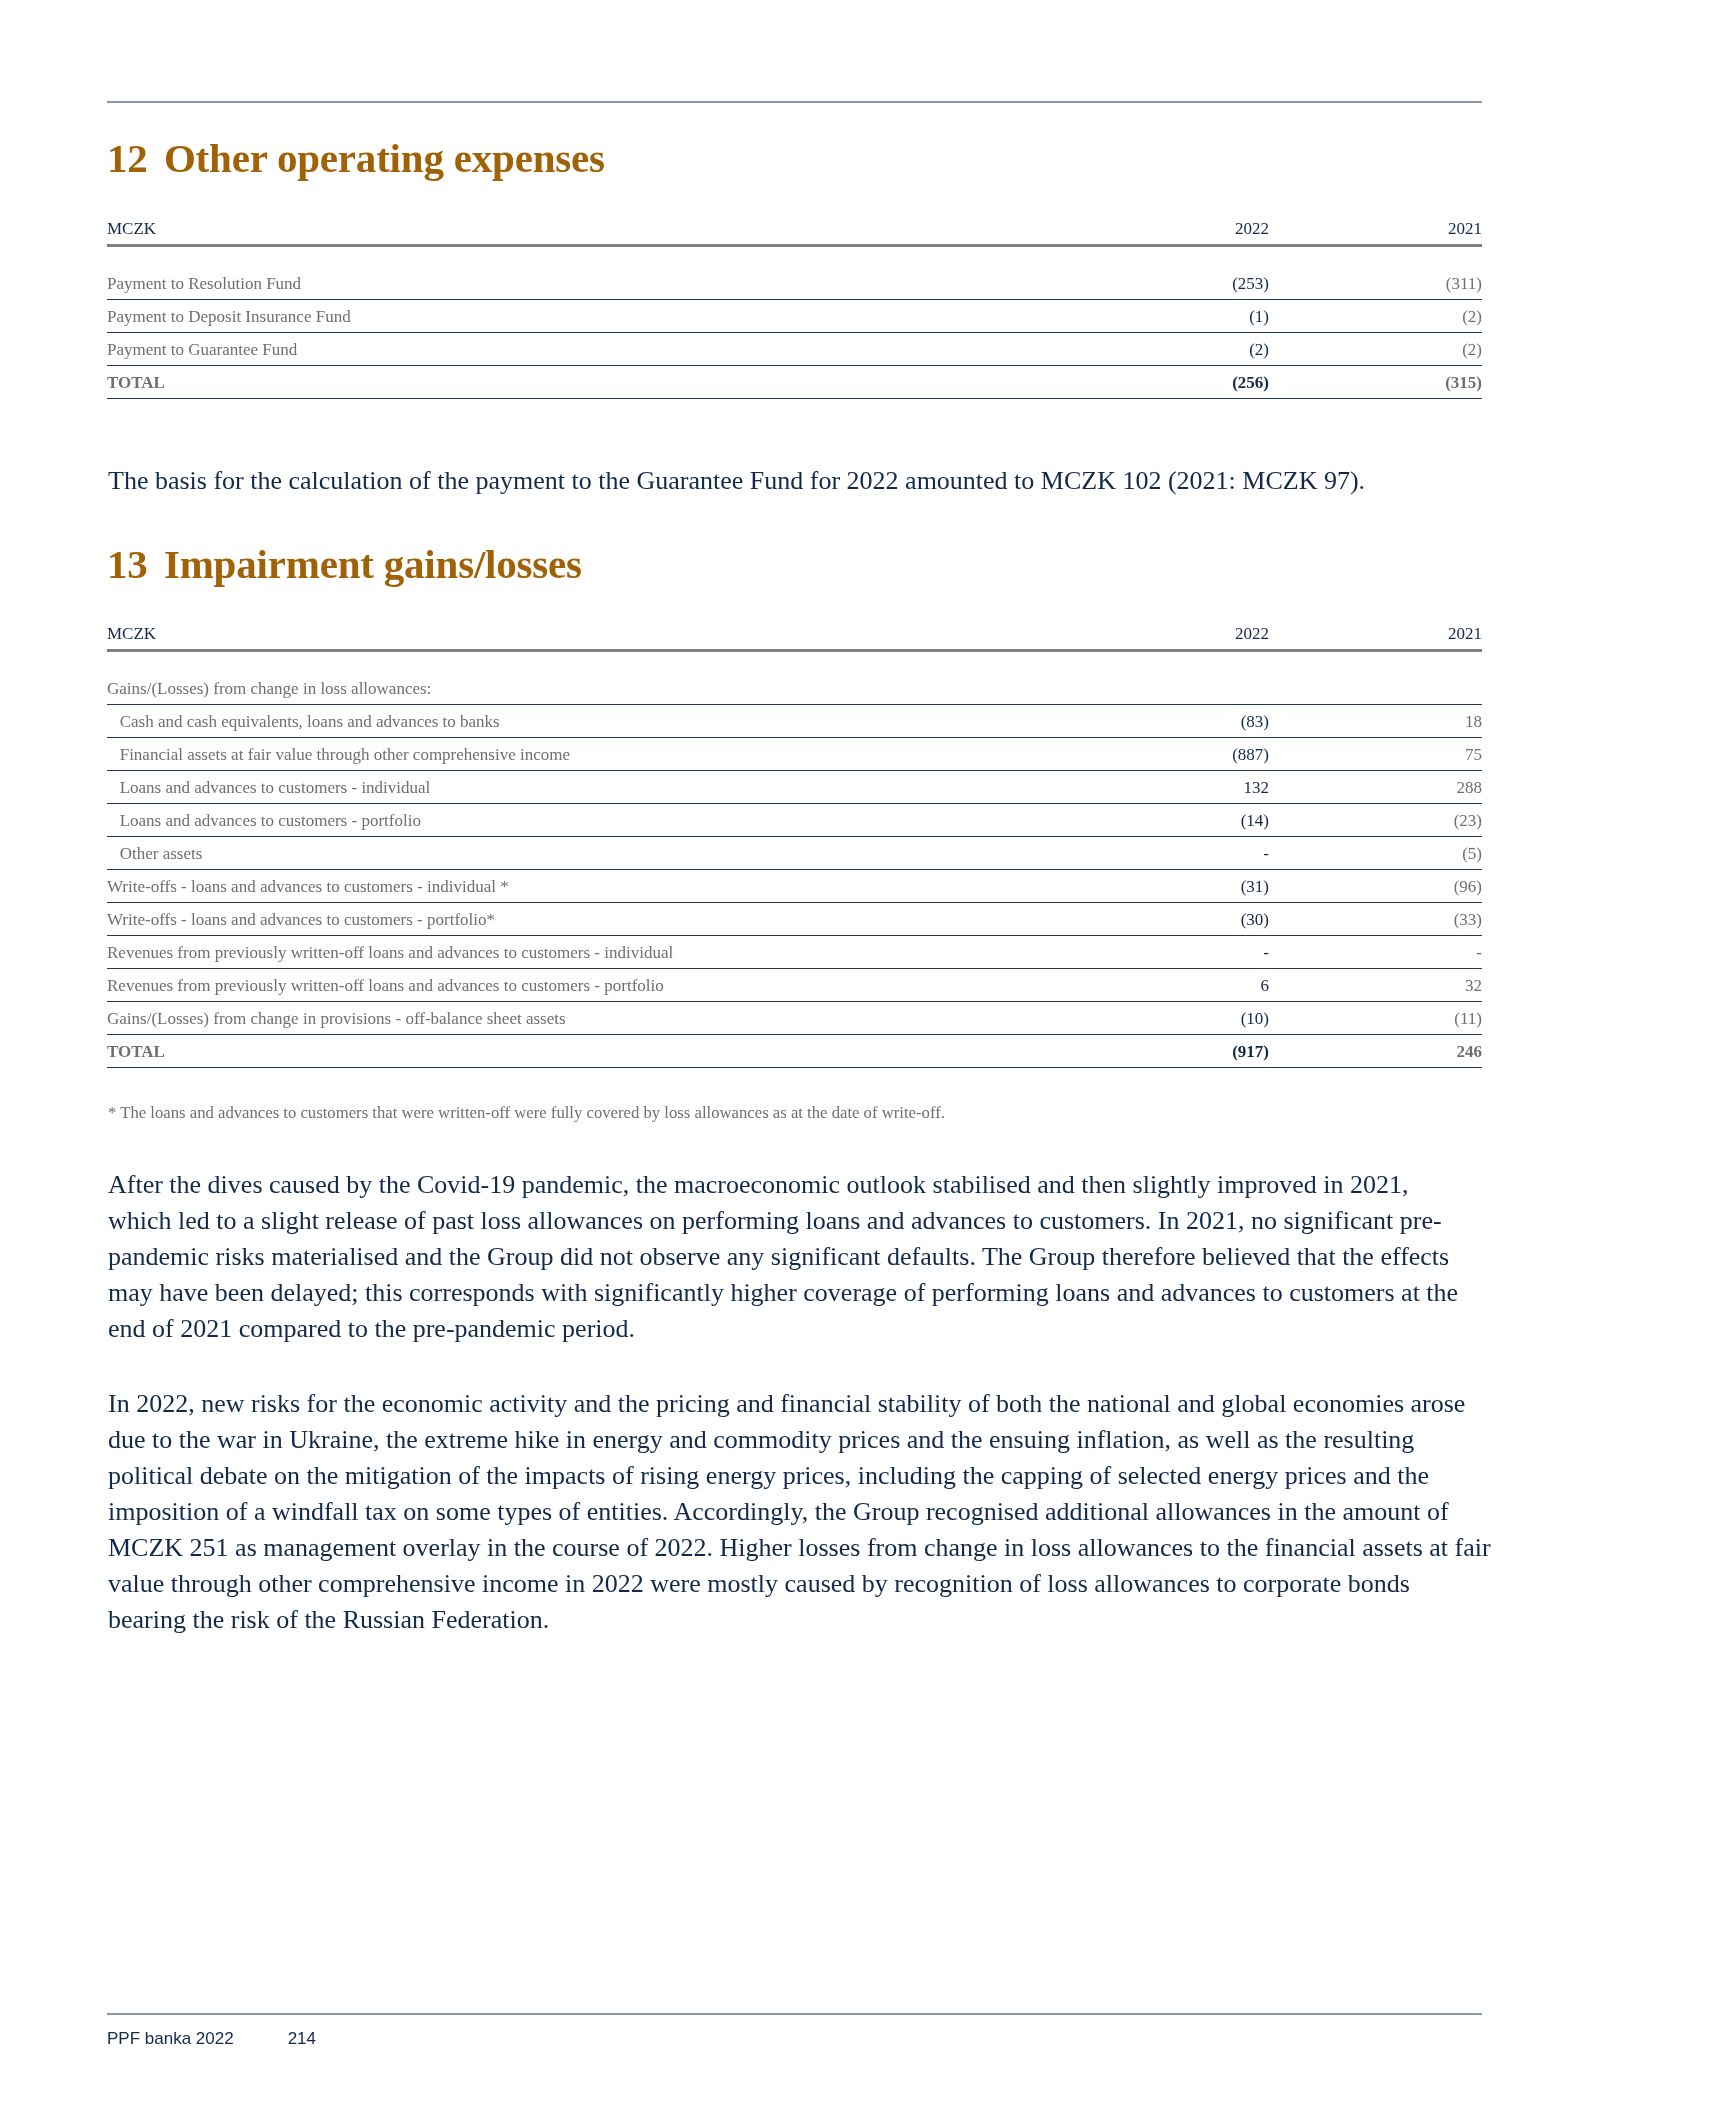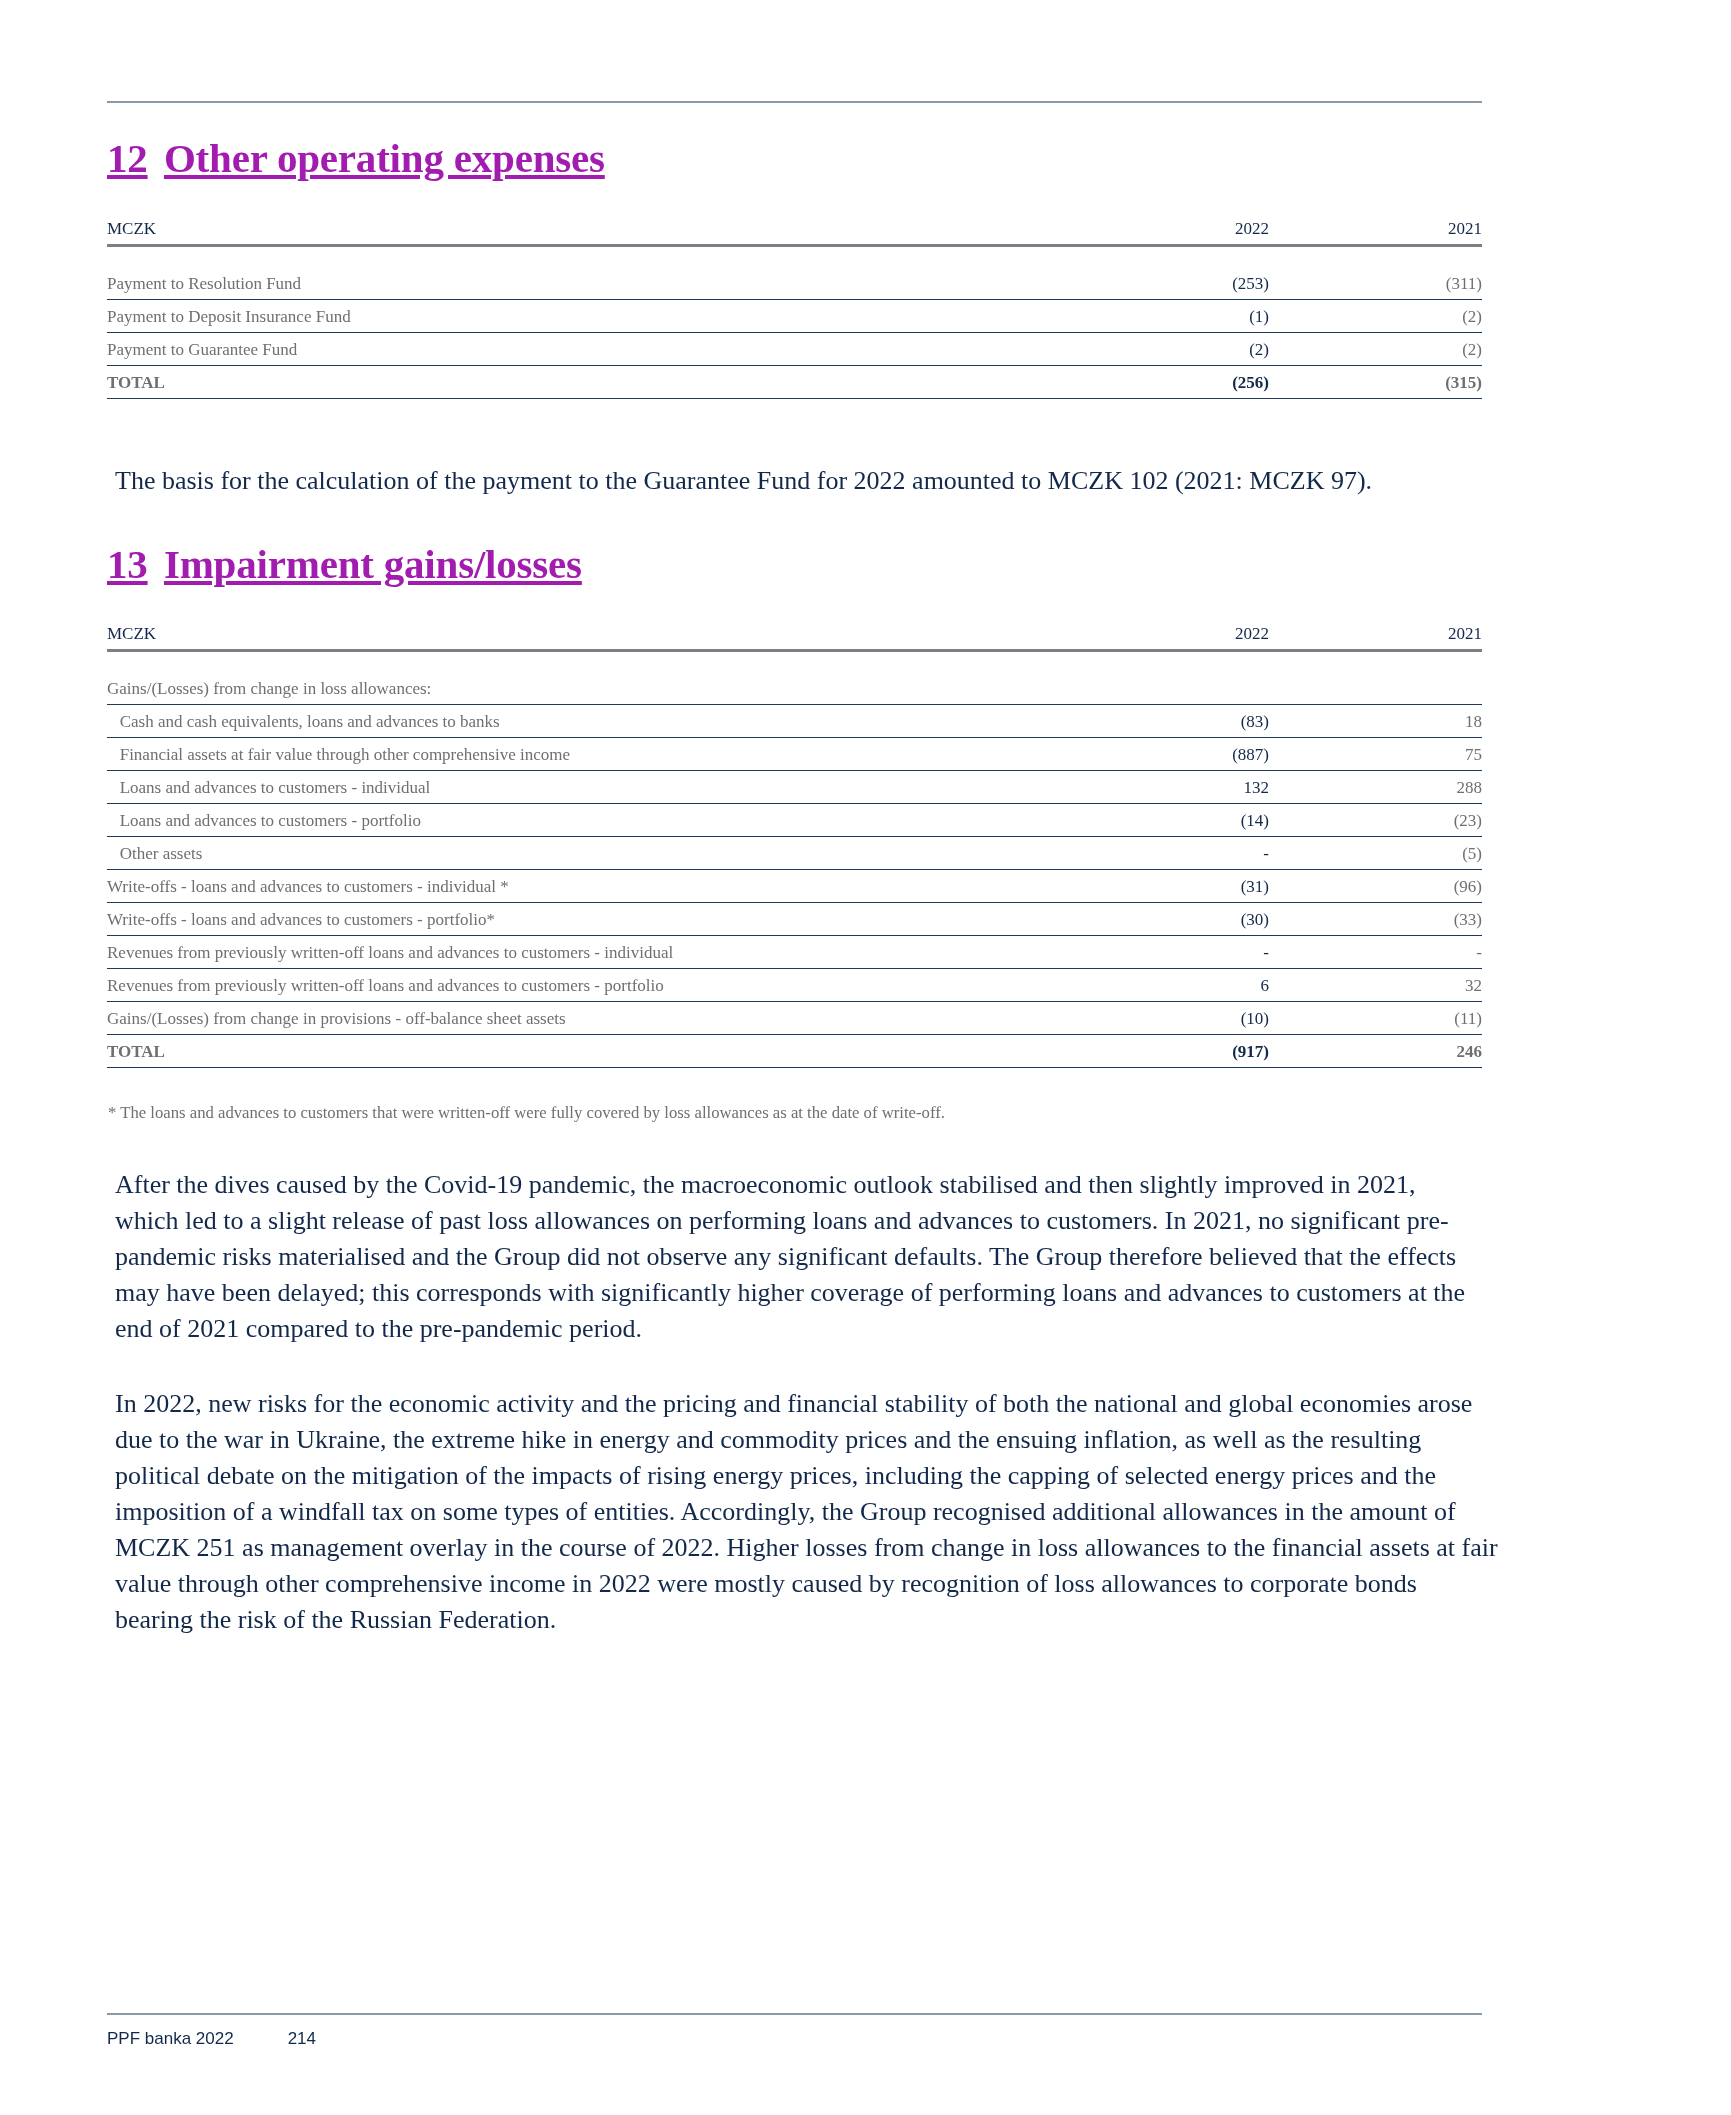--- a/index.html
+++ b/index.html
@@ -1,36 +1,36 @@
 <!DOCTYPE html>
 <html style="font-size:14.5px"><head>
 <meta charset="utf-8">
 <style>
   html, body { margin: 0; padding: 0; background: #ffffff; }
   body { width: 1731px; height: 2116px; position: relative; font-family: "DejaVu Serif", "Liberation Serif", serif; color: #13294b; }
   .page { position: absolute; left: 107px; top: 0; width: 1375px; }
   .top-rule { position: absolute; top: 101px; left: 0; width: 1375px; height: 1.8px; background: #8a98a8; }
-  h2 { position: absolute; left: 0; margin: 0; font-family: "Liberation Serif", serif; font-weight: bold; font-size: 41px; color: #a21caf; letter-spacing: -0.2px; text-decoration: underline; }
+  h2 { position: absolute; left: 0; margin: 0; font-family: "Liberation Serif", serif; font-weight: bold; font-size: 41px; color: #a16207; letter-spacing: -0.2px; }
   h2 .num { margin-right: 16.3px; }
   .tbl { position: absolute; left: 0; width: 1375px; font-family: "Liberation Serif", serif; font-size: 17px; }
   .tbl .hdr { position: relative; height: 40px; border-bottom: 3.6px solid #7b7f86; }
   .tbl .hdr span { position: absolute; bottom: 5.4px; color: #13294b; }
   .tbl .row { position: relative; height: 32px; border-bottom: 1.8px solid #1f3a5a; }
   .tbl .row span { position: absolute; bottom: 5.4px; }
   .c-label { left: 0; color: #6f6f6f; }
   .c-label.indent { left: 12.7px; }
   .c-2022 { right: 213px; color: #13294b; text-align: right; }
   .c-2021 { right: 0; color: #6f6f6f; text-align: right; }
   .hdr .c-label { color: #13294b; }
   .spacer { height: 20px; }
   .row.total span { font-weight: bold; }
   .row.total .c-label { color: #6f6f6f; }
   .row.total .c-2022 { color: #13294b; }
   .row.total .c-2021 { color: #6f6f6f; }
-  .para { position: absolute; left: 8px; width: 1393px; margin: 0; font-family: "Liberation Serif", serif; font-size: 26px; line-height: 36px; color: #13294b; }
+  .para { position: absolute; left: 1px; width: 1393px; margin: 0; font-family: "Liberation Serif", serif; font-size: 26px; line-height: 36px; color: #13294b; }
   .footnote { position: absolute; left: 1px; margin: 0; font-family: "Liberation Serif", serif; font-size: 16.7px; color: #6f6f6f; }
   .bottom-rule { position: absolute; top: 2013px; left: 0; width: 1375px; height: 1.8px; background: #8a98a8; }
   .footer { position: absolute; top: 2029px; left: 0; font-family: "Liberation Sans", sans-serif; font-size: 17px; color: #13294b; }
   .footer .pg { margin-left: 54px; }
 </style>
 </head>
 <body>
 
 <div class="page">
   <div class="top-rule"></div>

